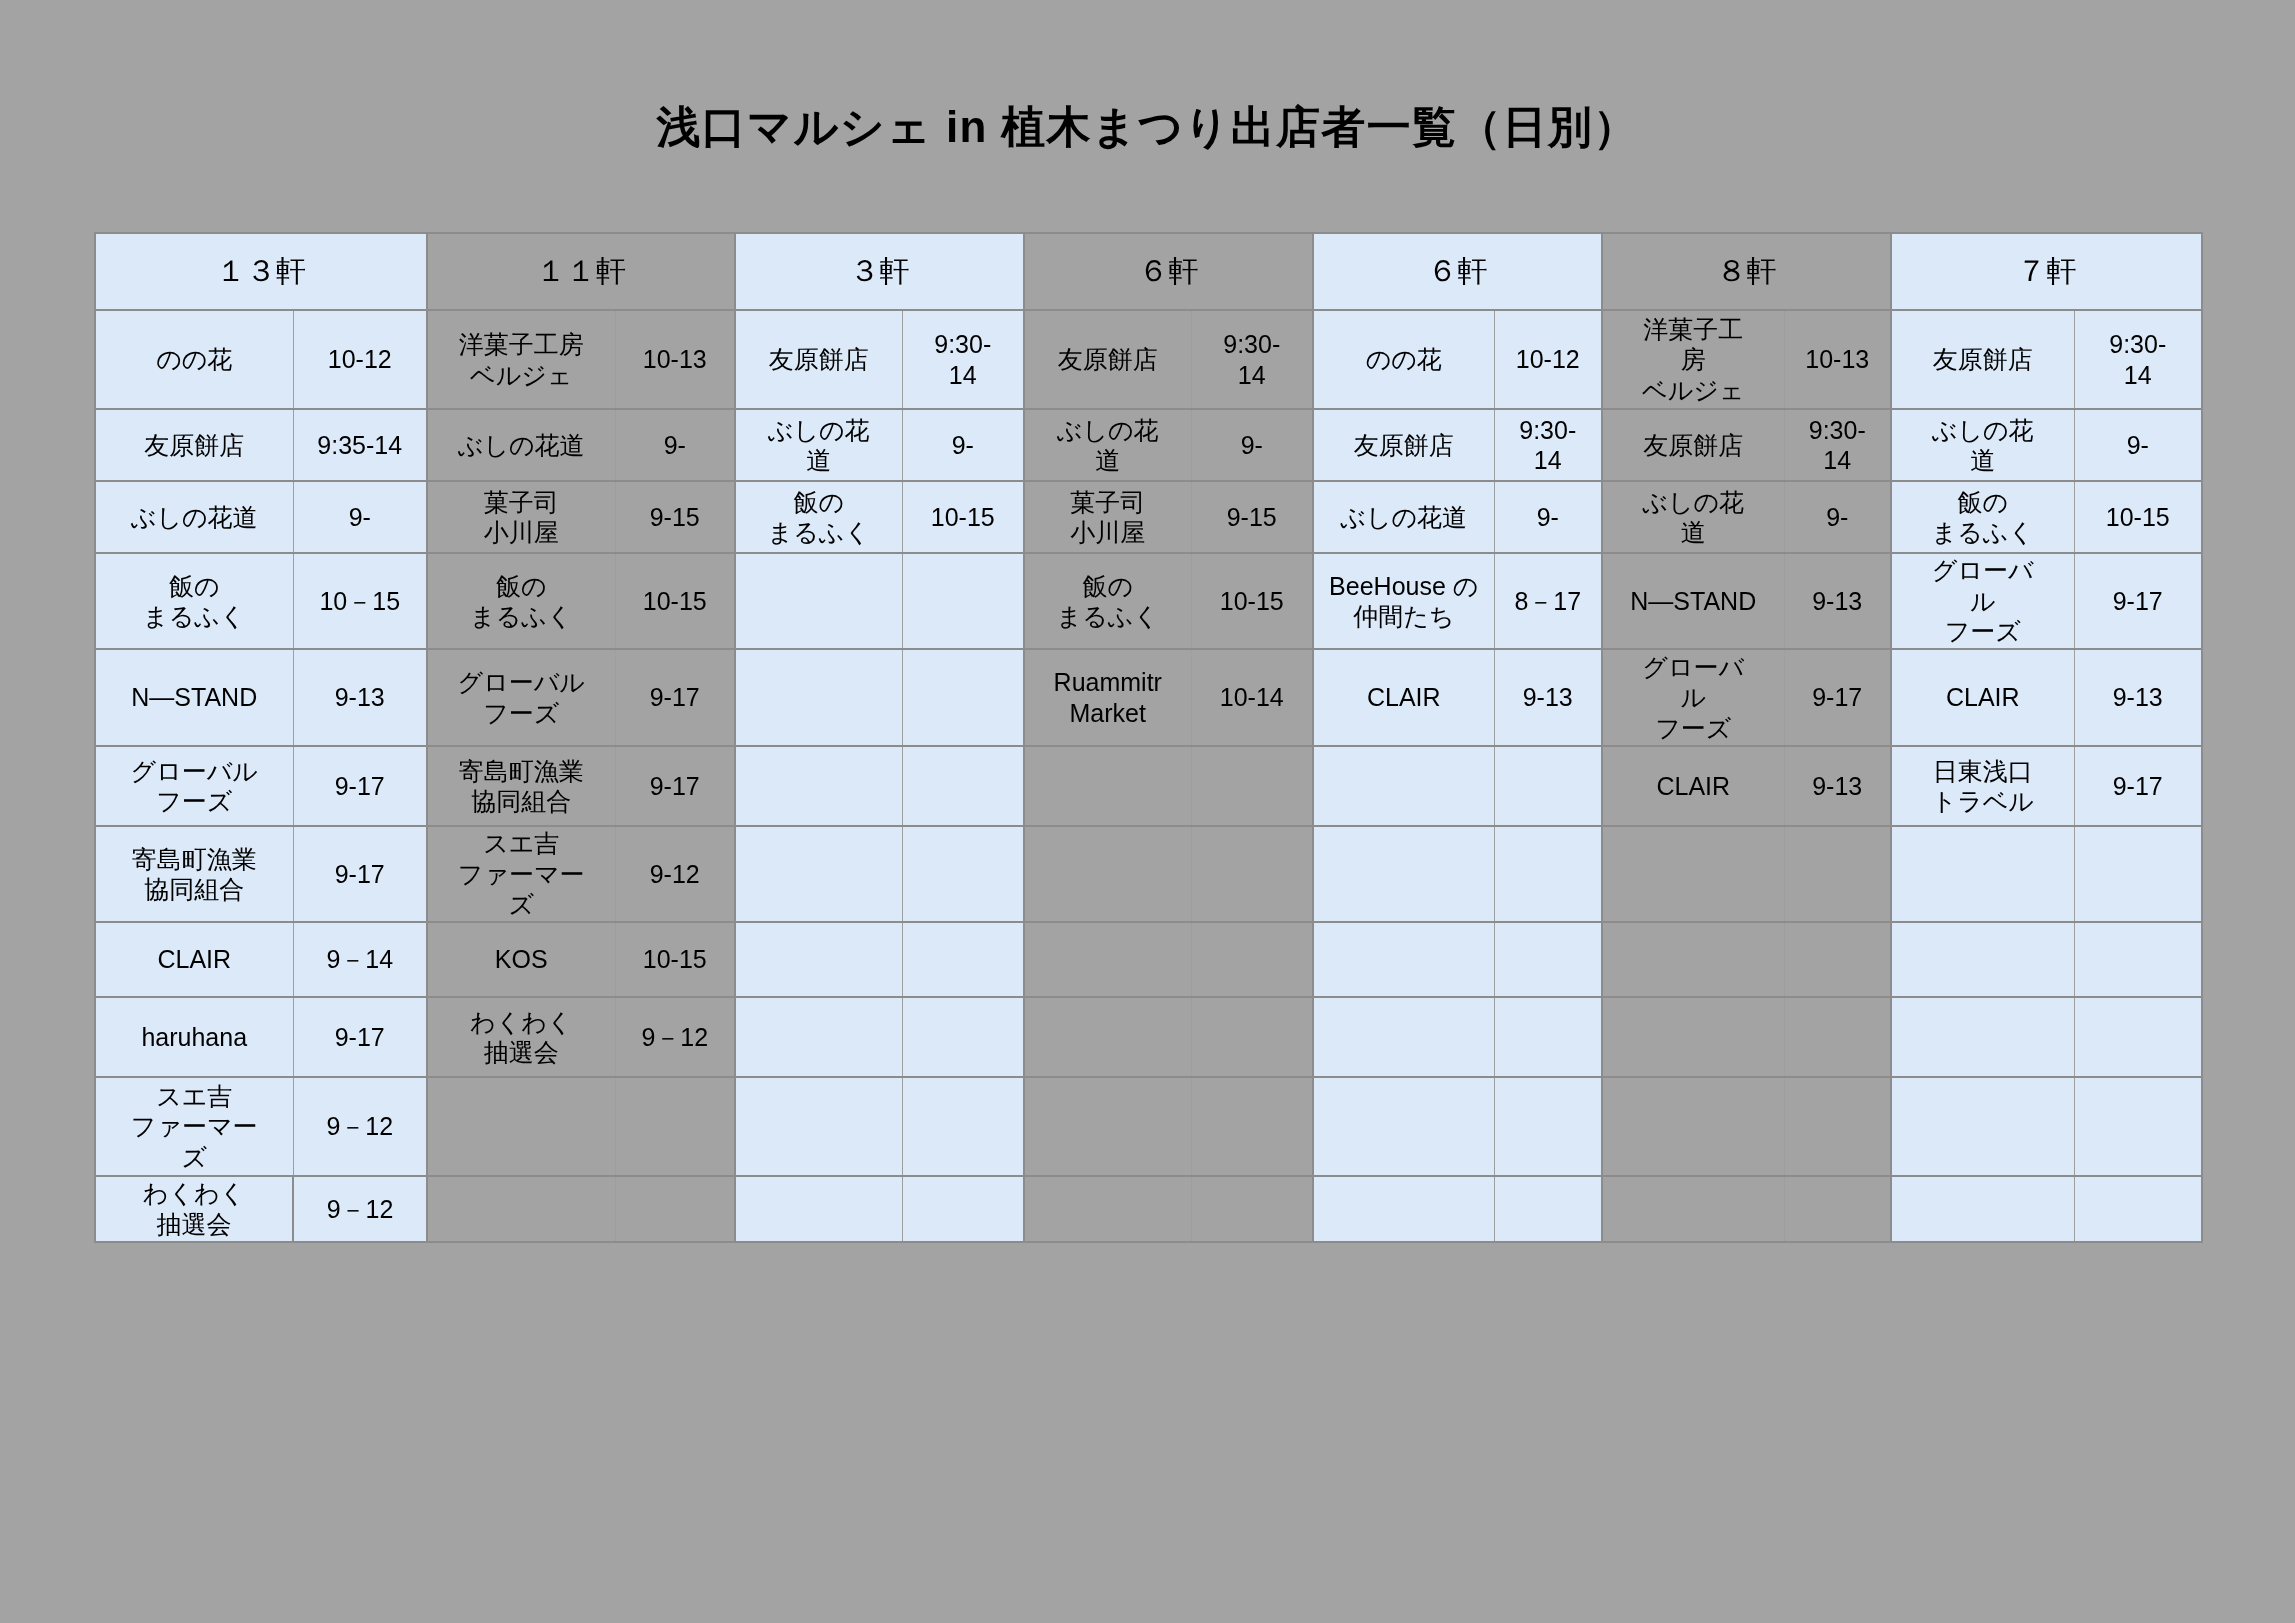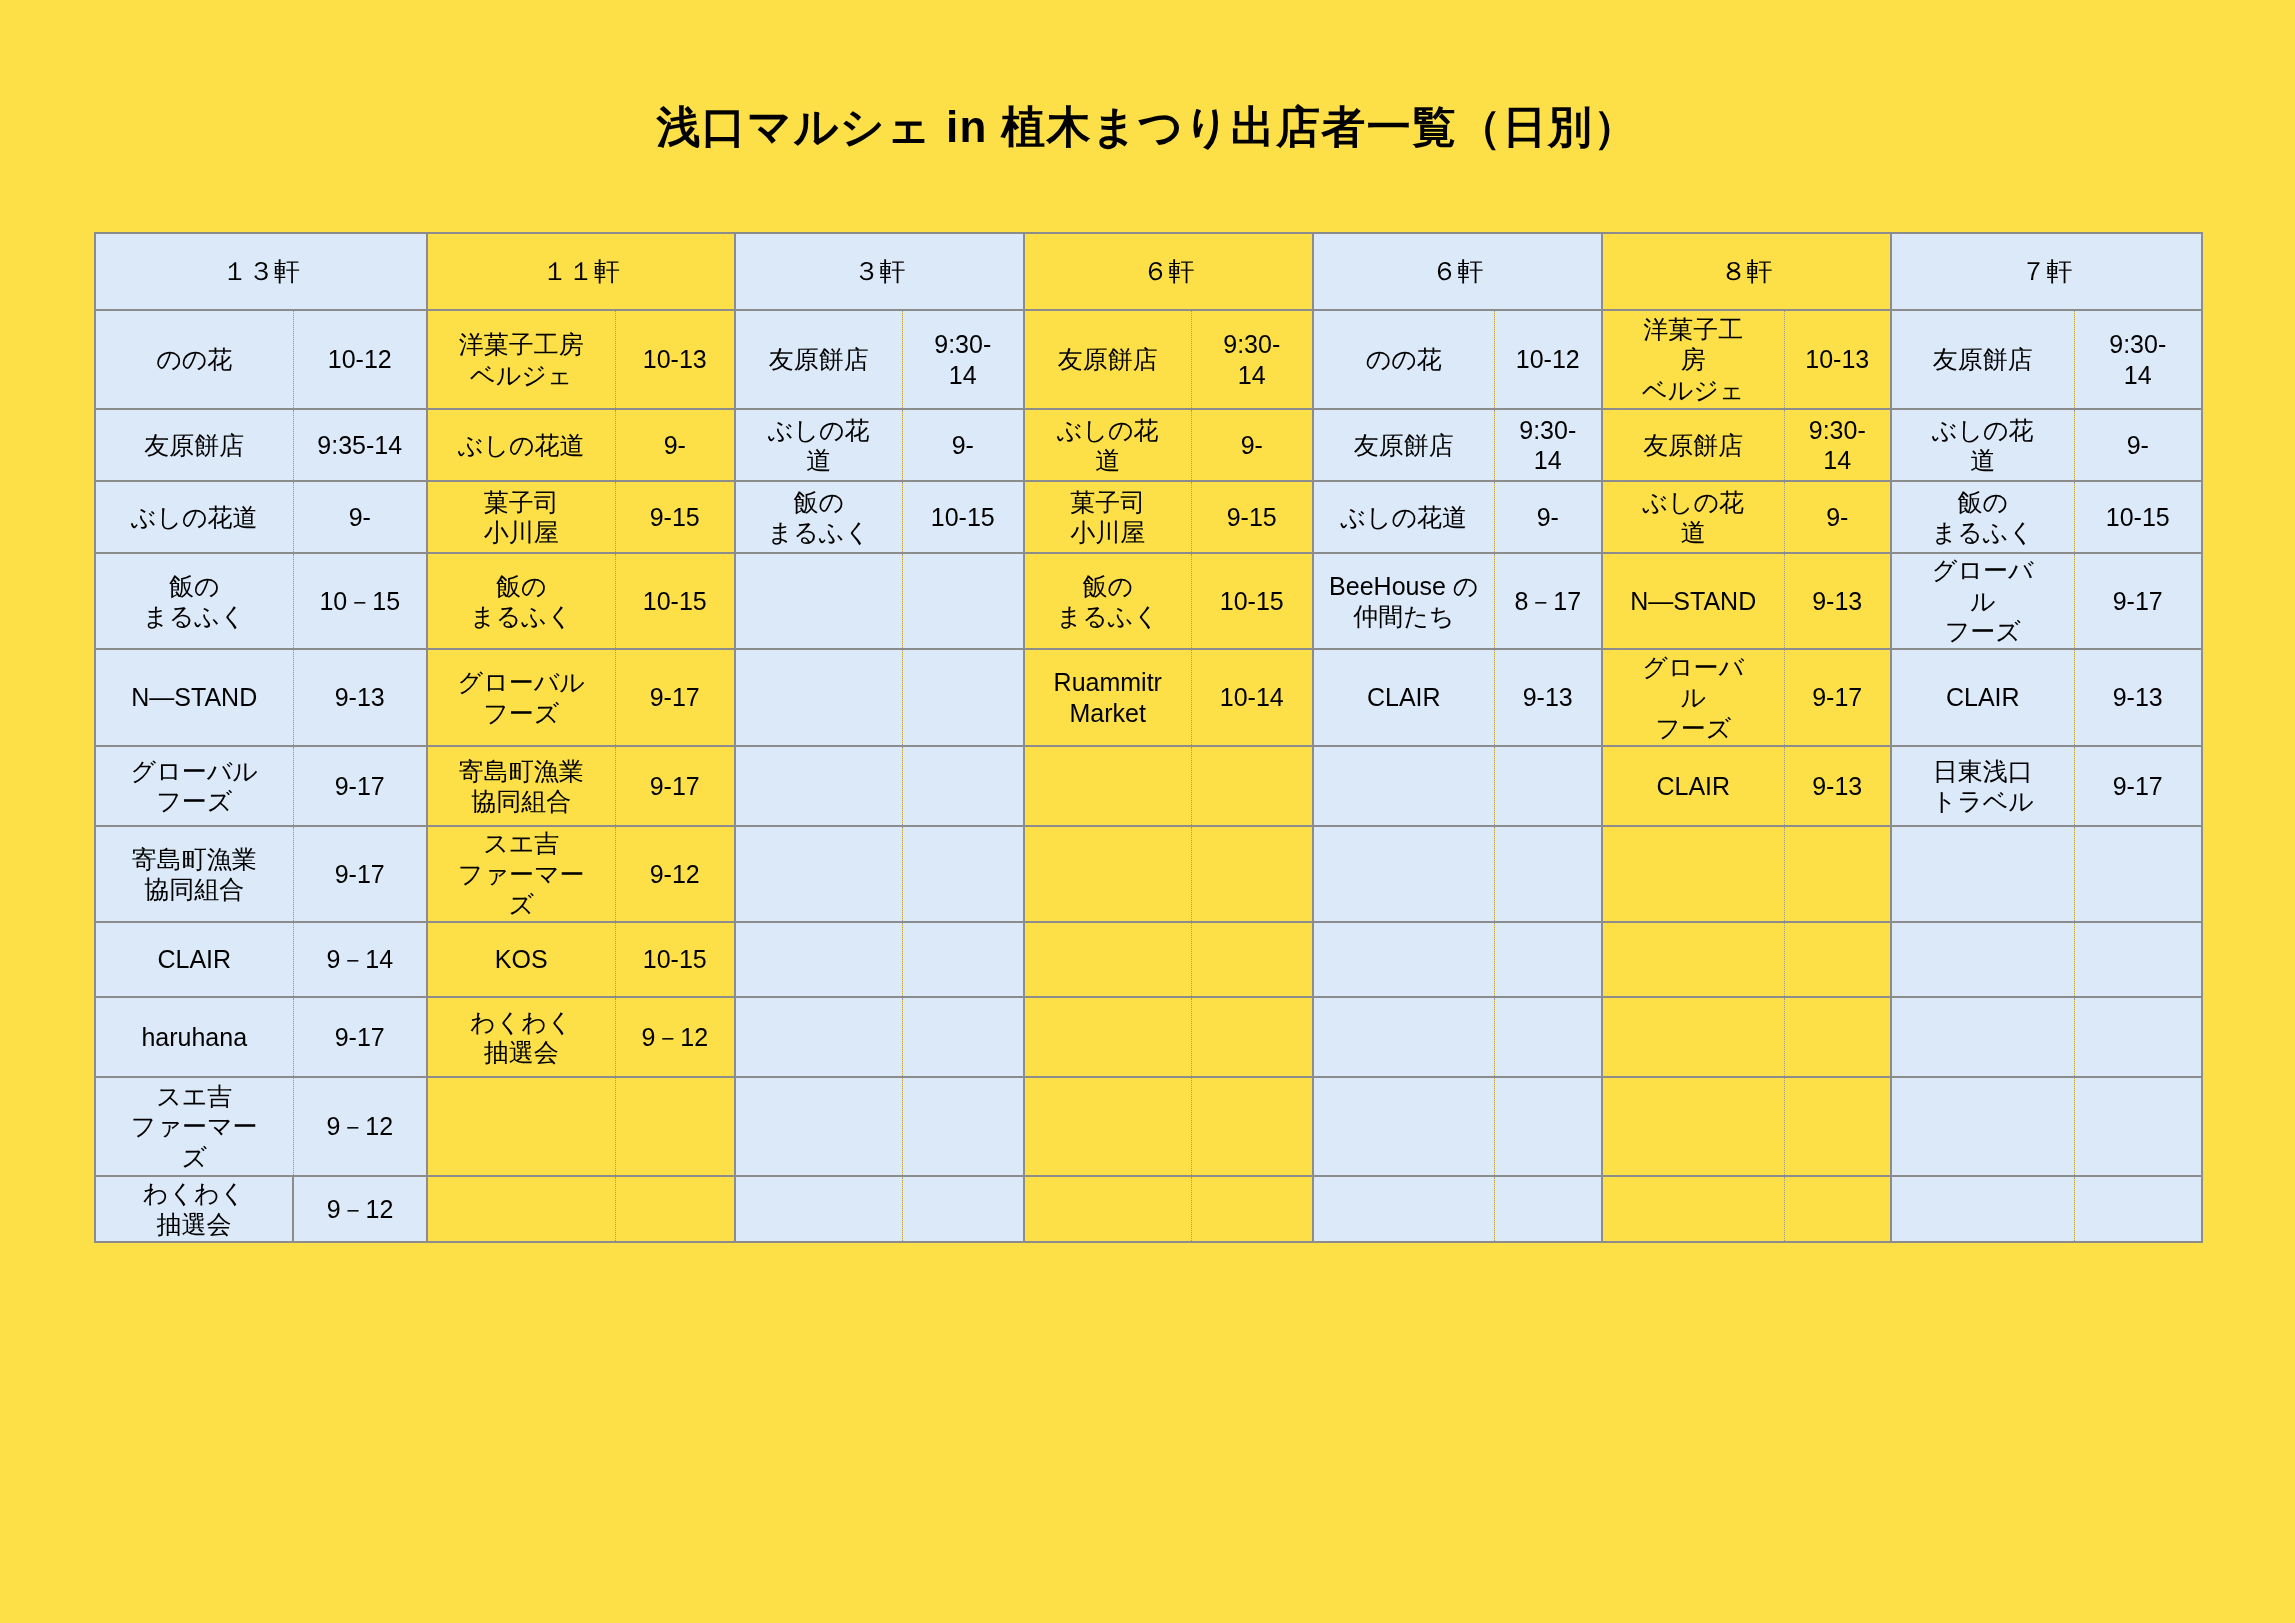--- a/index.html
+++ b/index.html
@@ -14,21 +14,21 @@
   html, body {
     margin: 0;
     padding: 0;
     background: #ffffff;
     font-family: "Liberation Sans", "DejaVu Sans", sans-serif;
   }
   .page {
     position: relative;
     width: 2295px;
     height: 1623px;
-    background: #fde047;
+    background: #a3a3a3;
     overflow: hidden;
   }
   .title {
     position: absolute;
     top: 98px;
     left: 0;
     width: 100%;
     text-align: center;
     font-size: 44px;
     font-weight: bold;
@@ -58,21 +58,21 @@
     overflow: hidden;
     font-weight: normal;
   }
   table.sched th.hdr {
     font-size: 28px;
     font-weight: bold;
     letter-spacing: 0.7px;
     white-space: nowrap;
   }
   table.sched td.cnt {
-    font-size: 26px;
+    font-size: 30px;
   }
   table.sched td.nm { border-right: 1.3px dotted var(--dot); }
   table.sched td.tm { border-left: 1.3px dotted var(--dot); }
   table.sched td.nm.sd { border-right: 2px solid var(--grid); }
   table.sched td.tm.sd { border-left: 2px solid var(--grid); }
   .sh { background: var(--shade); }
   .hol { color: var(--holiday); }
   .red { color: var(--red); font-weight: bold; }
 </style>
 </head>

